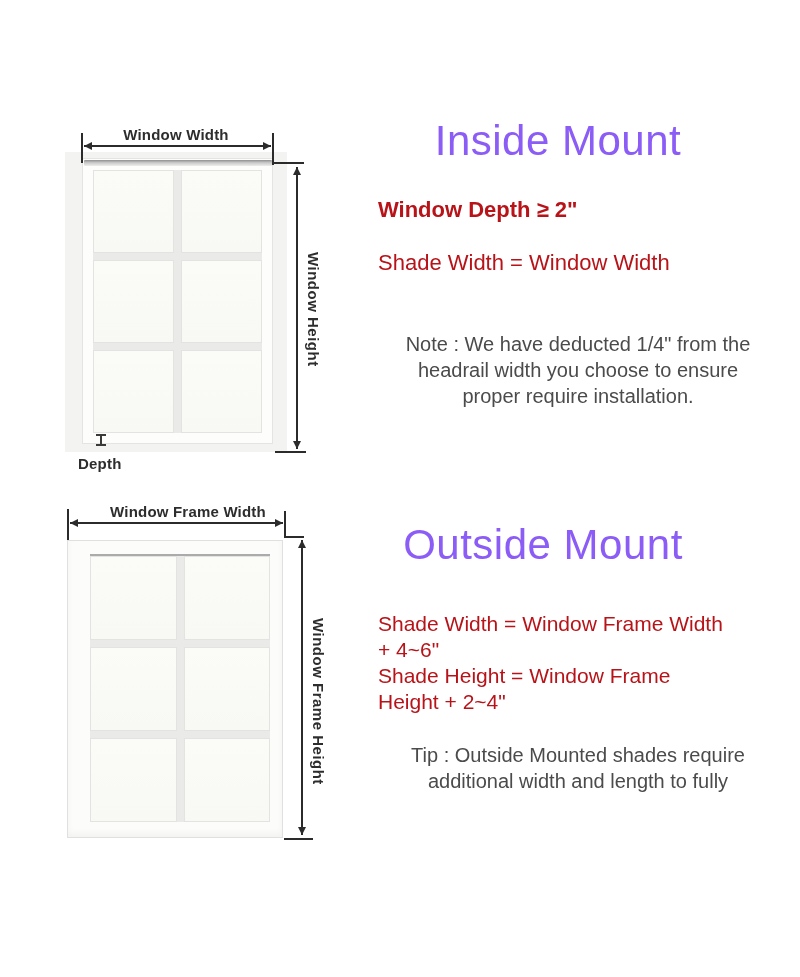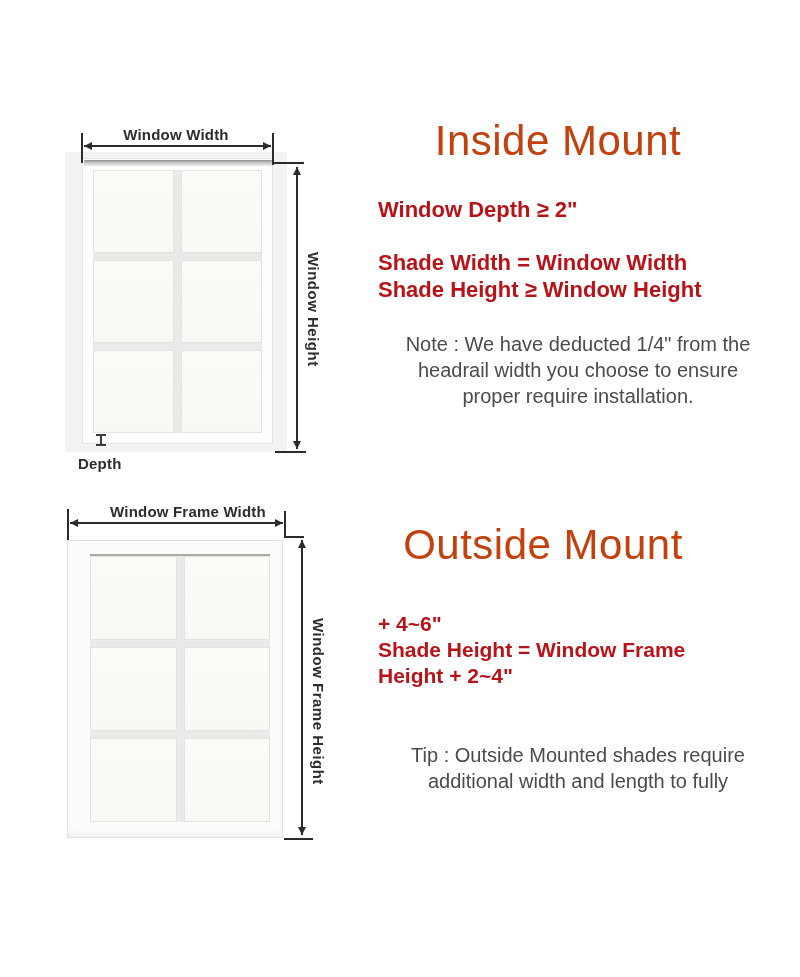--- a/index.html
+++ b/index.html
@@ -34,23 +34,23 @@
   .dim-label.center{text-align:center;}
   .dim-label.vert{writing-mode:vertical-rl;letter-spacing:.5px;}
 
   .ibeam{position:absolute;width:10px;height:12px;}
   .ibeam::before{content:"";position:absolute;left:0;right:0;top:0;height:2px;background:#3a3a3a;}
   .ibeam::after{content:"";position:absolute;left:0;right:0;bottom:0;height:2px;background:#3a3a3a;}
   .ibeam .stem{position:absolute;left:4px;top:1px;bottom:1px;width:2px;background:#3a3a3a;}
 
   
   .mount-title{position:absolute;width:360px;text-align:center;font-size:42px;line-height:46px;
-               font-weight:500;color:#c2410c;letter-spacing:.5px;}
+               font-weight:500;color:#8b5cf6;letter-spacing:.5px;}
   .red-line{position:absolute;font-size:22px;line-height:27px;font-weight:700;color:#b81318;}
-  .red-block{position:absolute;font-size:22px;line-height:27px;font-weight:700;color:#b81318;}
+  .red-block{position:absolute;font-size:22px;line-height:27px;font-weight:400;color:#b81318;}
   .red-block div{white-space:nowrap;}
   .gray-note{position:absolute;width:400px;font-size:20px;line-height:26px;font-weight:400;color:#4b4b4b;}
   .gray-note div{white-space:nowrap;text-align:center;}
 </style>
 </head>
 <body>
 
 <div class="canvas">
 
   <div>
@@ -80,21 +80,20 @@
         <span class="stem"></span>
       </div>
     <div class="dim-label" style="left:78px;top:455px;">Depth</div>
   </div>
 
   <div>
     <div class="mount-title" style="left:378px;top:118px;">Inside Mount</div>
     <div class="red-line" style="left:378px;top:196px;">Window Depth ≥ 2"</div>
     <div class="red-block" style="left:378px;top:249px;">
       <div>Shade Width = Window Width</div>
-      <div>Shade Height ≥ Window Height</div>
     </div>
     <div class="gray-note" style="left:378px;top:331px;">
       <div>Note : We have deducted 1/4" from the</div>
       <div>headrail width you choose to ensure</div>
       <div>proper require installation.</div>
     </div>
   </div>
 
   <div>
     <div class="dim-label center" style="left:88px;top:503px;width:200px;">Window Frame Width</div>
@@ -114,20 +113,21 @@
 
     <div class="tick" style="left:285px;top:536px;width:19px;height:2px;"></div>
     <div class="arrow-v" style="left:301px;top:540px;height:295px;"></div>
     <div class="tick" style="left:284px;top:838px;width:29px;height:2px;"></div>
     <div class="dim-label vert" style="left:310px;top:618px;">Window Frame Height</div>
   </div>
 
   <div>
     <div class="mount-title" style="left:363px;top:522px;">Outside Mount</div>
     <div class="red-block" style="left:378px;top:611px;font-size:21px;line-height:26px;">
+      <div>Shade Width = Window Frame Width</div>
       <div>+ 4~6"</div>
       <div>Shade Height = Window Frame</div>
       <div>Height + 2~4"</div>
     </div>
     <div class="gray-note" style="left:378px;top:742px;">
       <div>Tip : Outside Mounted shades require</div>
       <div>additional width and length to fully</div>
     </div>
   </div>
 

